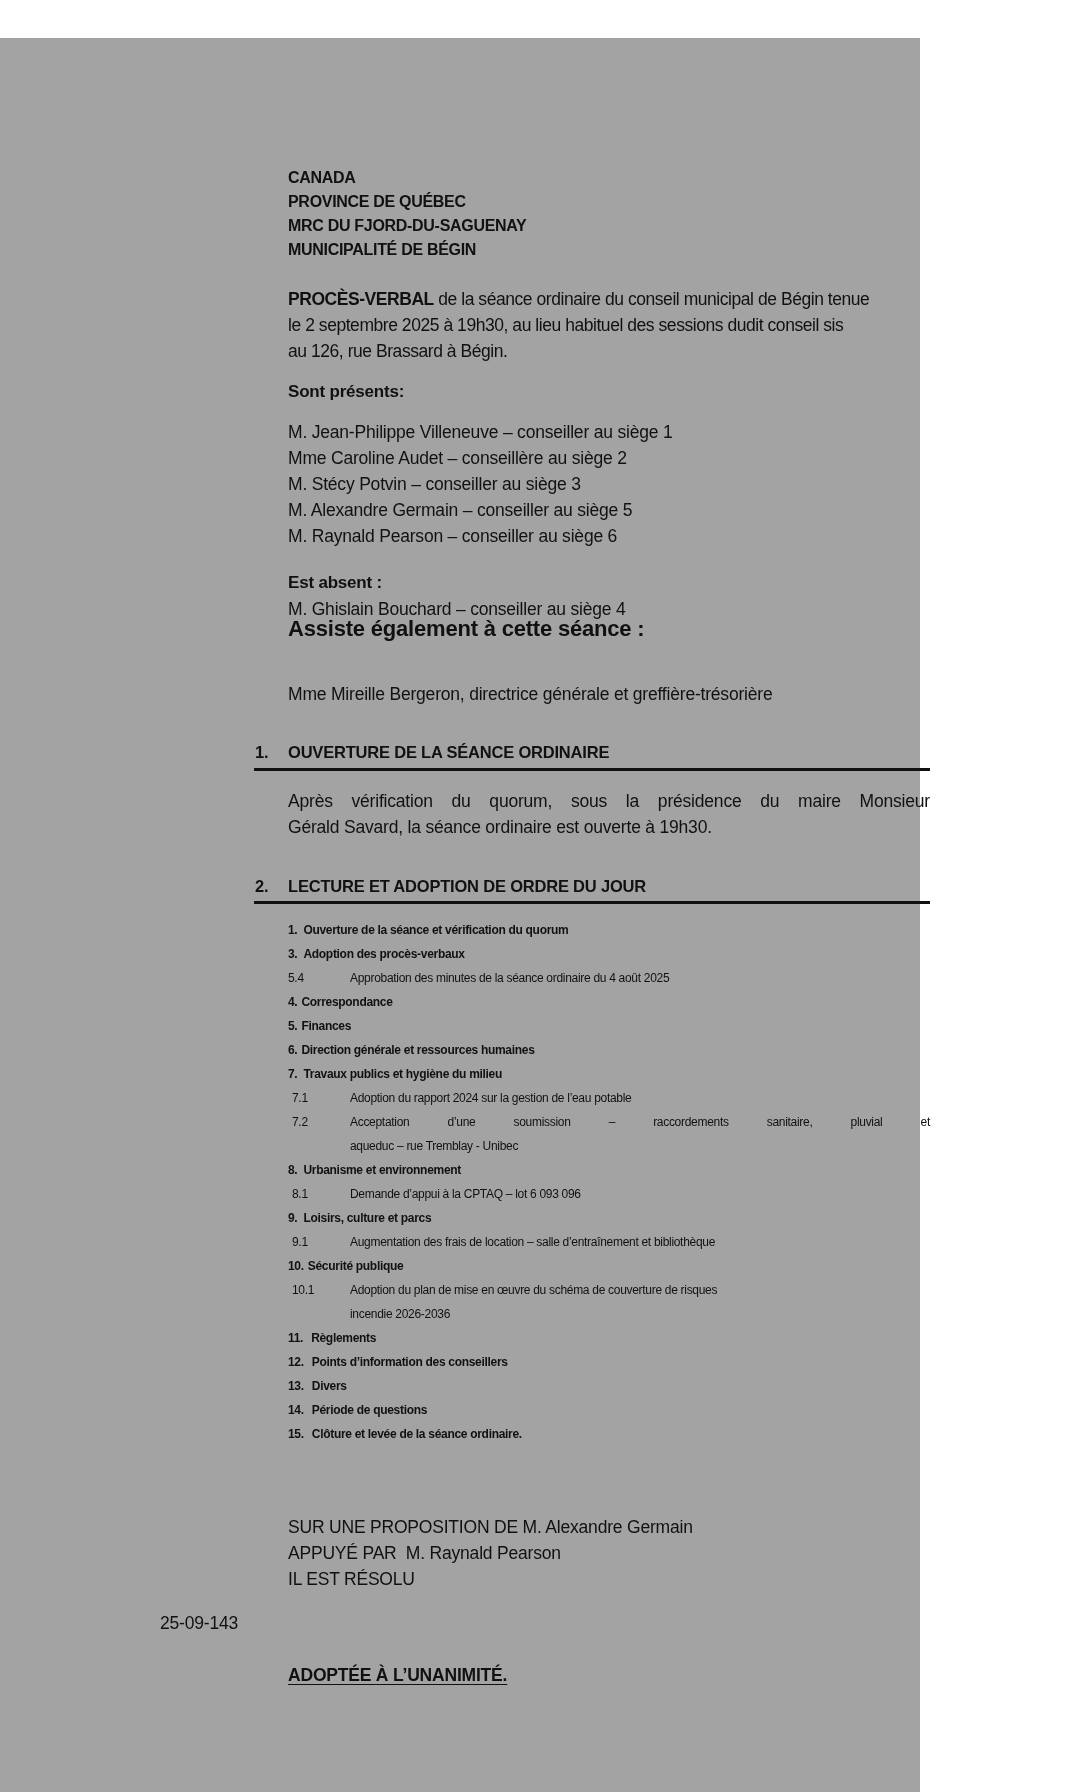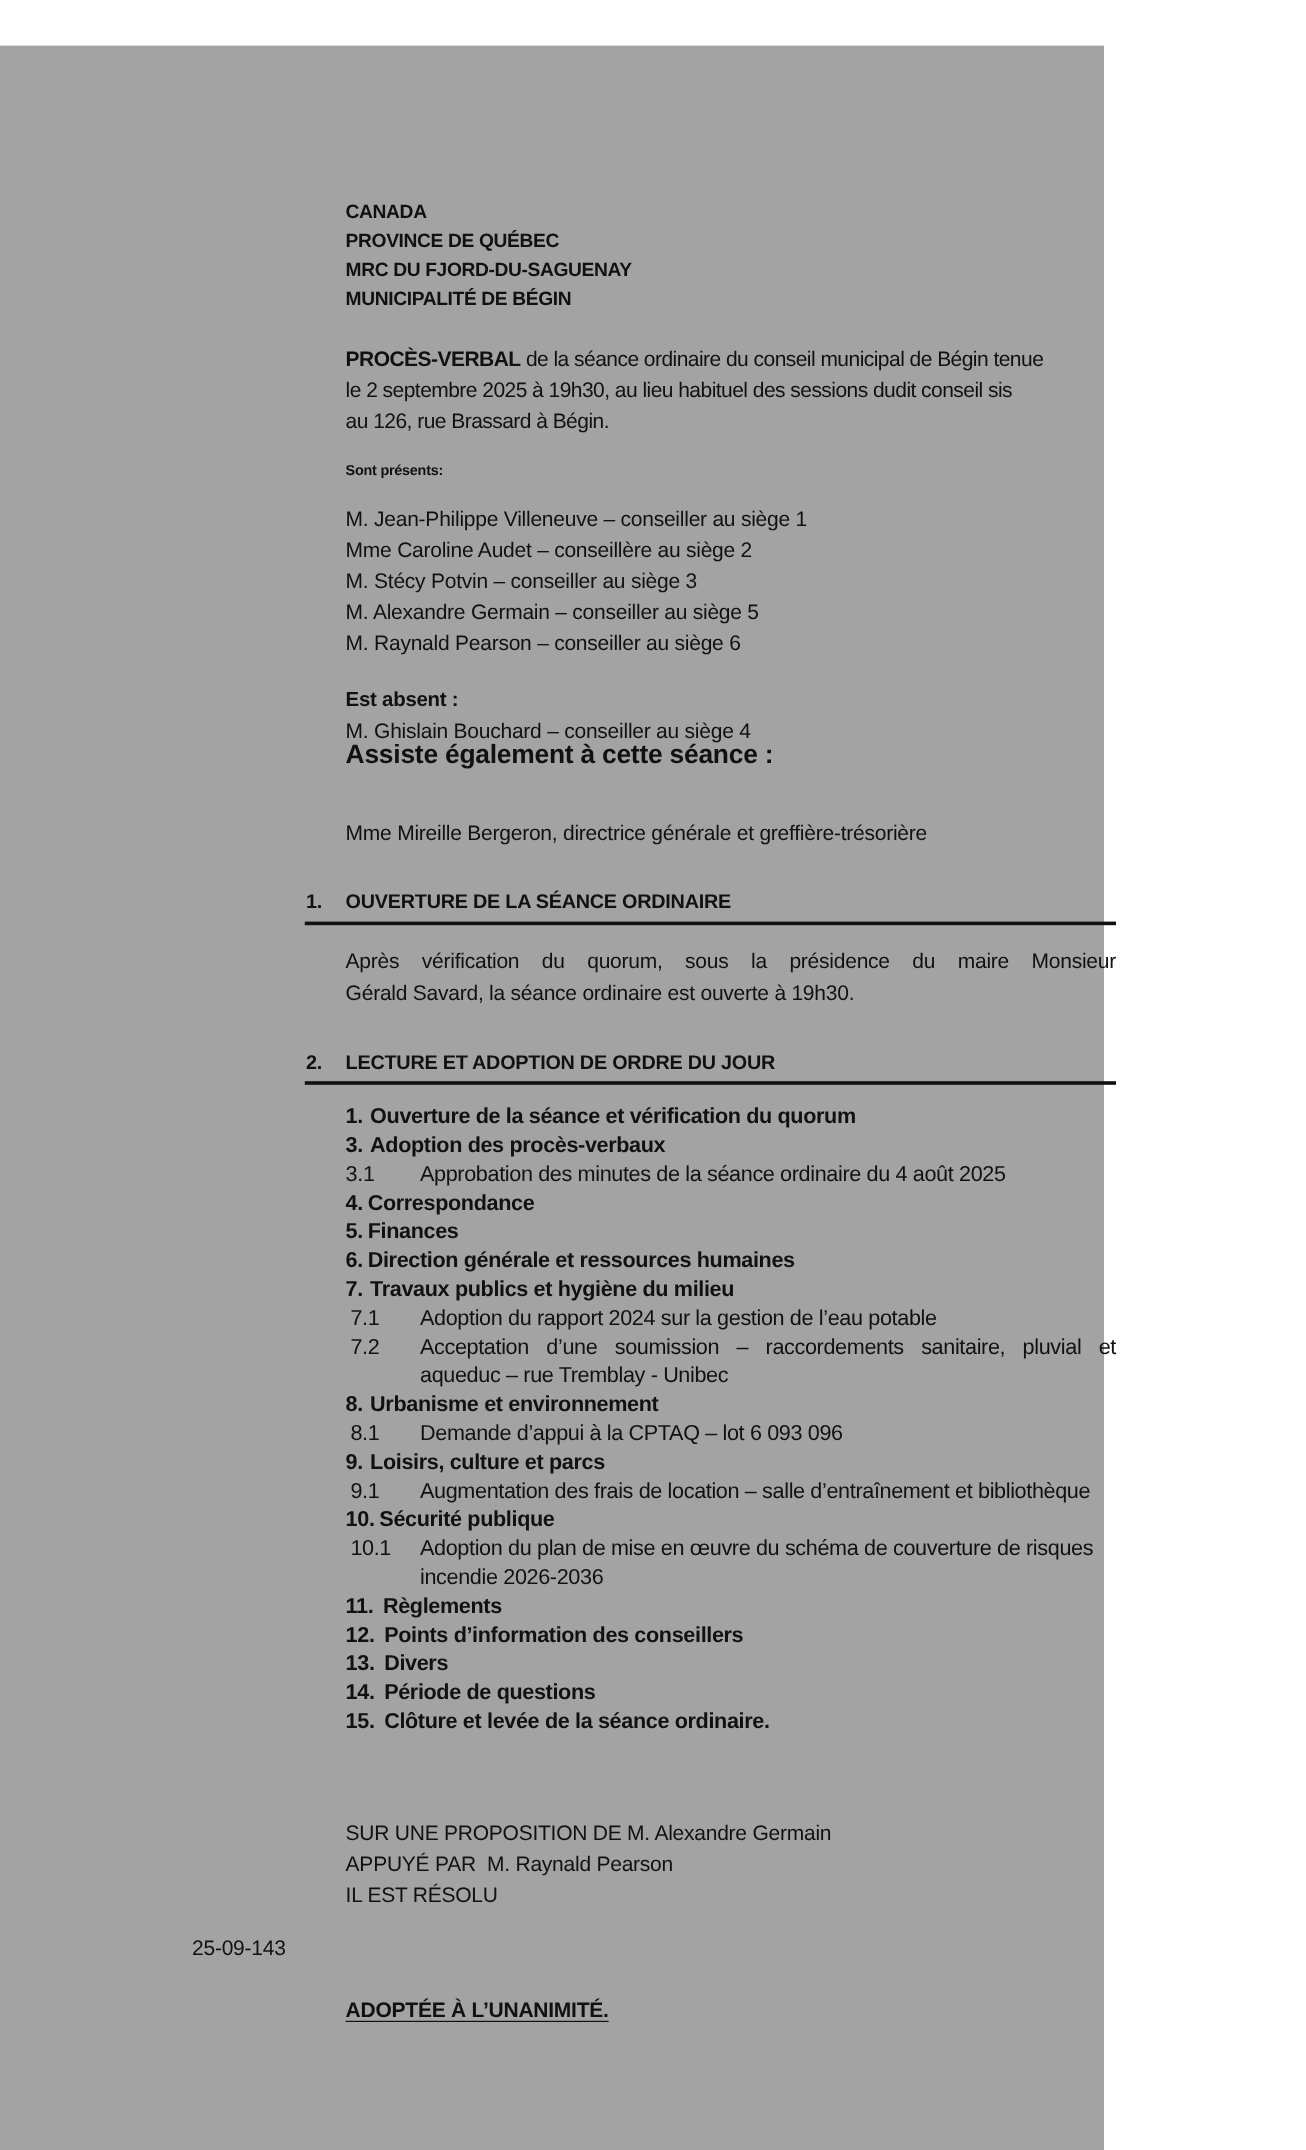--- a/index.html
+++ b/index.html
@@ -5,42 +5,42 @@
   html, body { margin: 0; padding: 0; background: #ffffff; }
   body { width: 1088px; height: 1792px; position: relative; overflow: hidden;
          font-family: "Liberation Sans", sans-serif; color: #111111; }
   .page { position: absolute; left: 0; top: 0; width: 920px; height: 1792px; background: #a3a3a3; margin-top: 38px; }
   .abs { position: absolute; white-space: nowrap; }
   .hdr { font-weight: bold; font-size: 16px; line-height: 24px; letter-spacing: -0.3px; }
   .body { font-size: 17.5px; line-height: 26px; letter-spacing: -0.2px; }
   .b { font-weight: bold; }
   .sec { font-weight: bold; font-size: 16.5px; letter-spacing: -0.2px; }
   .rule { position: absolute; left: 254px; width: 676px; height: 3px; background: #111; }
-  .ag { font-size: 18px; line-height: 24px; letter-spacing: -0.3px; }
+  .ag { font-size: 12px; line-height: 24px; letter-spacing: -0.3px; }
   .u { text-decoration: underline; text-underline-offset: 3px; }
 </style>
 </head>
 <body>
 
 <div class="page">
 
   <div class="abs hdr" style="left:288px; top:128px;">
     <div>CANADA</div>
     <div>PROVINCE DE QUÉBEC</div>
     <div>MRC DU FJORD-DU-SAGUENAY</div>
     <div>MUNICIPALITÉ DE BÉGIN</div>
   </div>
 
   <div class="abs body" style="left:288px; top:248px; letter-spacing:-0.45px;">
     <div><span class="b">PROCÈS-VERBAL</span><span> de la séance ordinaire du conseil municipal de Bégin tenue</span></div>
     <div>le 2 septembre 2025 à 19h30, au lieu habituel des sessions dudit conseil sis</div>
     <div>au 126, rue Brassard à Bégin.</div>
   </div>
 
-  <div class="abs body b" style="left:288px; top:341px; font-size:12px;">Sont présents:</div>
+  <div class="abs body b" style="left:288px; top:341px; font-size:17px;">Sont présents:</div>
   <div class="abs body" style="left:288px; top:381px;">
     <div>M. Jean-Philippe Villeneuve – conseiller au siège 1</div>
     <div>Mme Caroline Audet – conseillère au siège 2</div>
     <div>M. Stécy Potvin – conseiller au siège 3</div>
     <div>M. Alexandre Germain – conseiller au siège 5</div>
     <div>M. Raynald Pearson – conseiller au siège 6</div>
   </div>
 
   <div class="abs body b" style="left:288px; top:532px; font-size:17px;">Est absent :</div>
   <div class="abs body" style="left:288px; top:558px;">M. Ghislain Bouchard – conseiller au siège 4</div>
@@ -56,21 +56,21 @@
     <div>Gérald Savard, la séance ordinaire est ouverte à 19h30.</div>
   </div>
 
   <div class="abs sec" style="left:255px; top:839px;">2.</div>
   <div class="abs sec" style="left:288px; top:839px;">LECTURE ET ADOPTION DE ORDRE DU JOUR</div>
   <div class="rule" style="top:863px;"></div>
 
   <div class="abs ag" style="left:288px; top:880px; width:642px; white-space:normal;">
     <div class="b"><span style="margin-right:6px;">1.</span><span>Ouverture de la séance et vérification du quorum</span></div>
     <div class="b"><span style="margin-right:6px;">3.</span><span>Adoption des procès-verbaux</span></div>
-    <div><span style="display:inline-block; width:62px;">3.1</span><span>Approbation des minutes de la séance ordinaire du 4 août 2025</span></div>
+    <div><span style="display:inline-block; width:62px;">5.4</span><span>Approbation des minutes de la séance ordinaire du 4 août 2025</span></div>
     <div class="b"><span style="margin-right:4px;">4.</span><span>Correspondance</span></div>
     <div class="b"><span style="margin-right:4px;">5.</span><span>Finances</span></div>
     <div class="b"><span style="margin-right:4px;">6.</span><span>Direction générale et ressources humaines</span></div>
     <div class="b"><span style="margin-right:6px;">7.</span><span>Travaux publics et hygiène du milieu</span></div>
     <div><span style="display:inline-block; width:58px; padding-left:4px;">7.1</span><span>Adoption du rapport 2024 sur la gestion de l’eau potable</span></div>
     <div style="display:flex;">
       <span style="display:inline-block; flex:0 0 58px; padding-left:4px;">7.2</span>
       <div style="flex:1;">
         <div style="text-align:justify; text-align-last:justify;">Acceptation d’une soumission – raccordements sanitaire, pluvial et</div>
         <div>aqueduc – rue Tremblay - Unibec</div>

